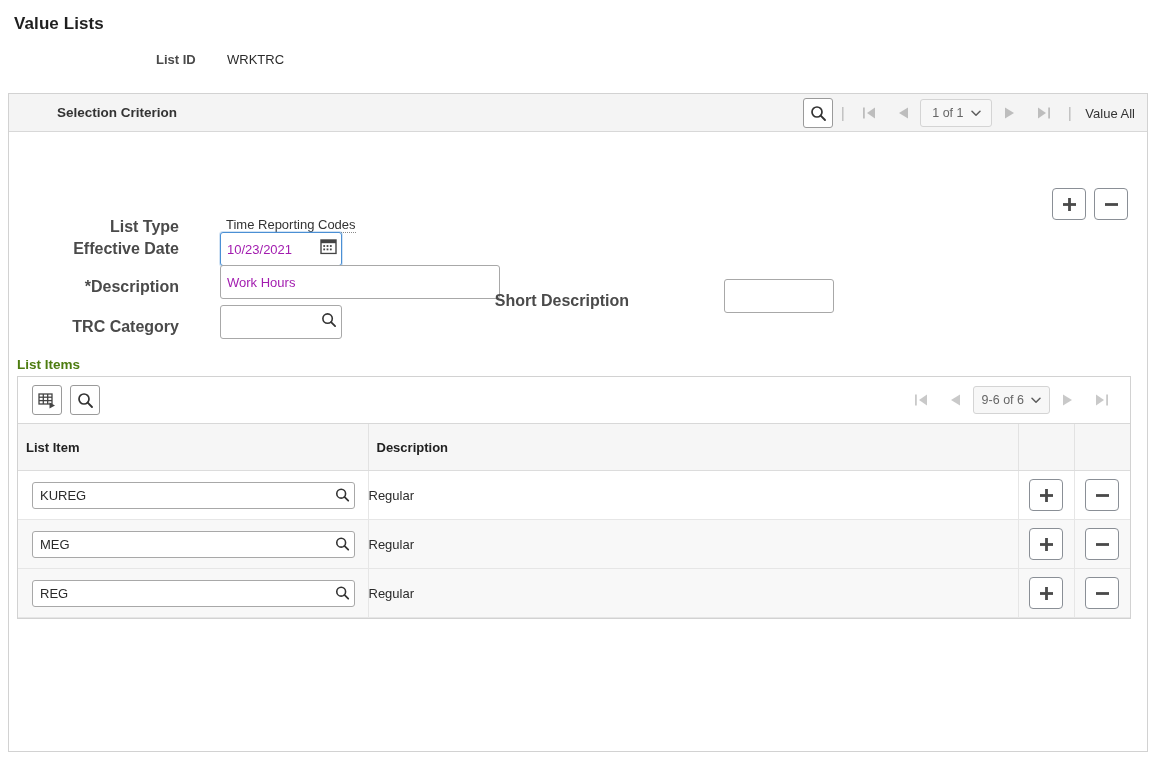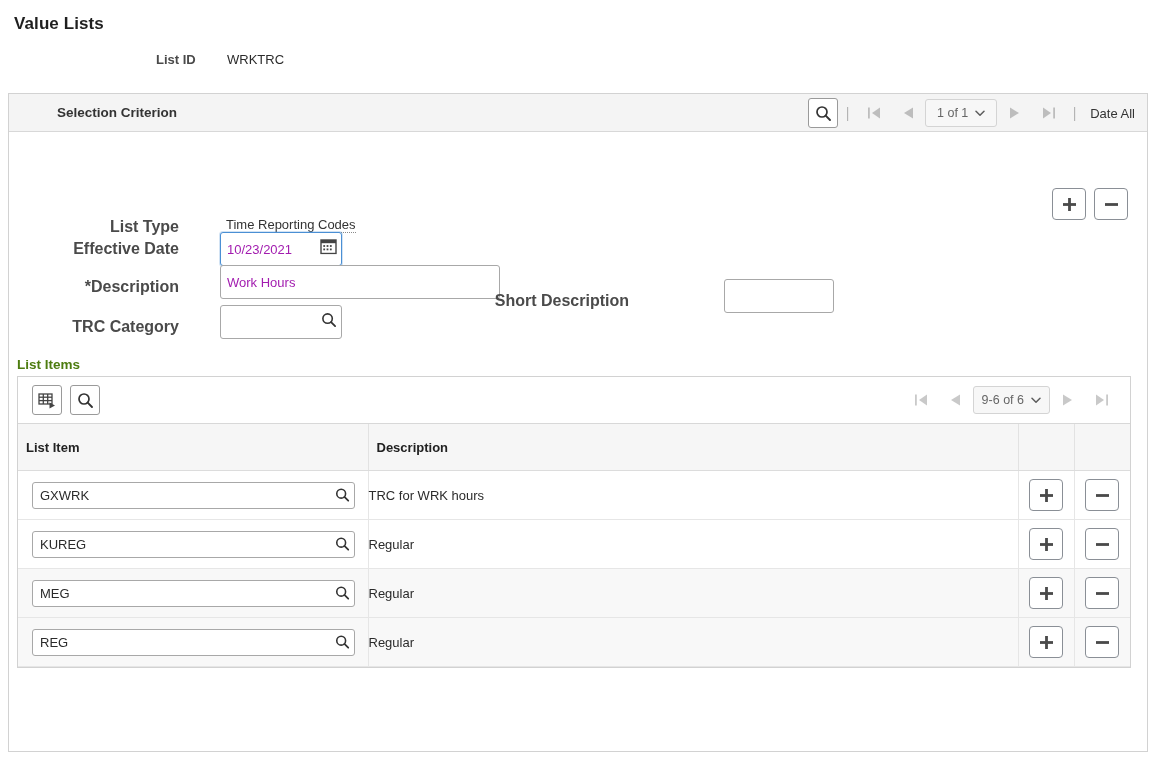--- a/index.html
+++ b/index.html
@@ -338,21 +338,21 @@
           <polygon points="1,1.5 1,12.5 10,7" fill="#bdbdbd"></polygon>
         </svg>
       </span>
       <span class="arrow-btn">
         <svg width="13" height="14" viewBox="0 0 13 14">
           <polygon points="1,1.5 1,12.5 9,7" fill="#bdbdbd"></polygon>
           <rect x="11.2" y="1.5" width="1.8" height="11" fill="#bdbdbd"></rect>
         </svg>
       </span>
       <span class="nav-sep">|</span>
-      <a class="viewall">Date All</a>
+      <a class="viewall">Value All</a>
     </div>
   </div>
 
   <div class="gb-body">
 
     <div class="rowact-top">
       <button class="sq-btn">
         <svg width="15" height="15" viewBox="0 0 15 15">
           <rect x="6.1" y="1" width="2.8" height="13" fill="#4a4a4a"></rect>
           <rect x="1" y="6.1" width="13" height="2.8" fill="#4a4a4a"></rect>
@@ -468,49 +468,20 @@
         <thead>
           <tr>
             <th>List Item</th>
             <th>Description</th>
             <th></th>
             <th></th>
           </tr>
         </thead>
         <tbody>
 
-          <tr class="plain">
-            <td>
-              <div class="grid-input-wrap">
-                <input class="grid-input" value="GXWRK" style="">
-                <span class="inline-icon">
-                  <svg width="15" height="15" viewBox="0 0 17 17">
-                    <circle cx="7" cy="7" r="5" fill="none" stroke="#333" stroke-width="1.8"></circle>
-                    <line x1="10.7" y1="10.7" x2="15" y2="15" stroke="#333" stroke-width="2" stroke-linecap="round"></line>
-                  </svg>
-                </span>
-              </div>
-            </td>
-            <td class="cell-pad">TRC for WRK hours</td>
-            <td class="act">
-              <button class="sq-btn" style="margin:0 auto;">
-                <svg width="15" height="15" viewBox="0 0 15 15">
-                  <rect x="6.1" y="1" width="2.8" height="13" fill="#4a4a4a"></rect>
-                  <rect x="1" y="6.1" width="13" height="2.8" fill="#4a4a4a"></rect>
-                </svg>
-              </button>
-            </td>
-            <td class="act">
-              <button class="sq-btn" style="margin:0 auto;">
-                <svg width="15" height="15" viewBox="0 0 15 15">
-                  <rect x="1" y="6.1" width="13" height="2.8" fill="#4a4a4a"></rect>
-                </svg>
-              </button>
-            </td>
-          </tr>
 
 
           <tr class="plain">
             <td>
               <div class="grid-input-wrap">
                 <input class="grid-input" value="KUREG" style="">
                 <span class="inline-icon">
                   <svg width="15" height="15" viewBox="0 0 17 17">
                     <circle cx="7" cy="7" r="5" fill="none" stroke="#333" stroke-width="1.8"></circle>
                     <line x1="10.7" y1="10.7" x2="15" y2="15" stroke="#333" stroke-width="2" stroke-linecap="round"></line>

